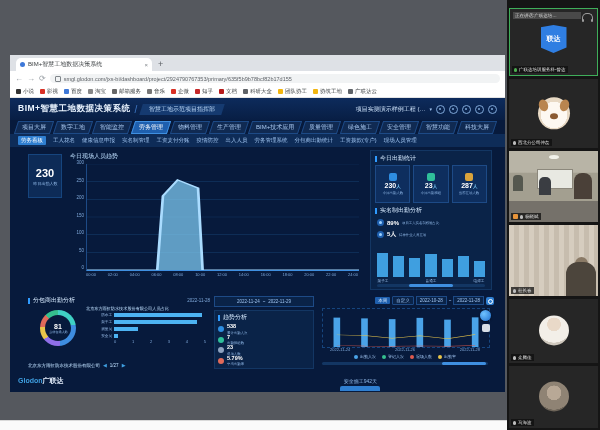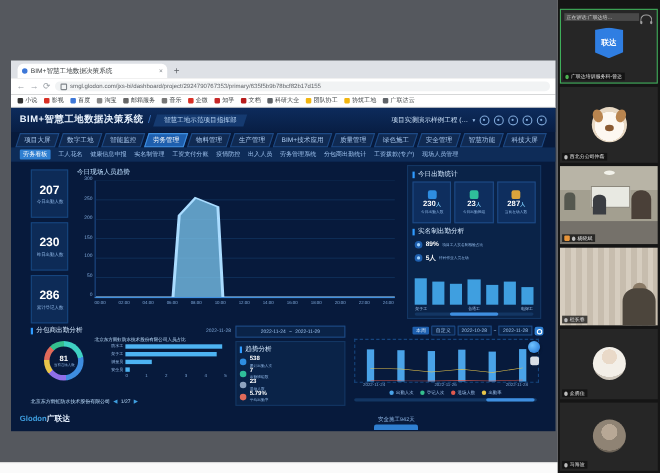--- a/index.html
+++ b/index.html
@@ -296,30 +296,22 @@
       <span class="stab">疫情防控</span>
       <span class="stab">出入人员</span>
       <span class="stab">劳务管理系统</span>
       <span class="stab">分包商出勤统计</span>
       <span class="stab">工资拨款(专户)</span>
       <span class="stab">现场人员管理</span>
     </div>
 
   <div class="abs kpis" id="kpis">
       <div class="kpi">
-        <div class="v">207</div>
-        <div class="l">今日出勤人数</div>
-      </div>
-      <div class="kpi">
         <div class="v">230</div>
         <div class="l">昨日出勤人数</div>
-      </div>
-      <div class="kpi">
-        <div class="v">286</div>
-        <div class="l">累计登记人数</div>
       </div>
     </div>
 
   <div class="abs chart-panel">
     <div class="cp-title">今日现场人员趋势</div>
     <div class="ylabels" id="ylabels">
         <span>300</span>
         <span>250</span>
         <span>200</span>
         <span>150</span>

